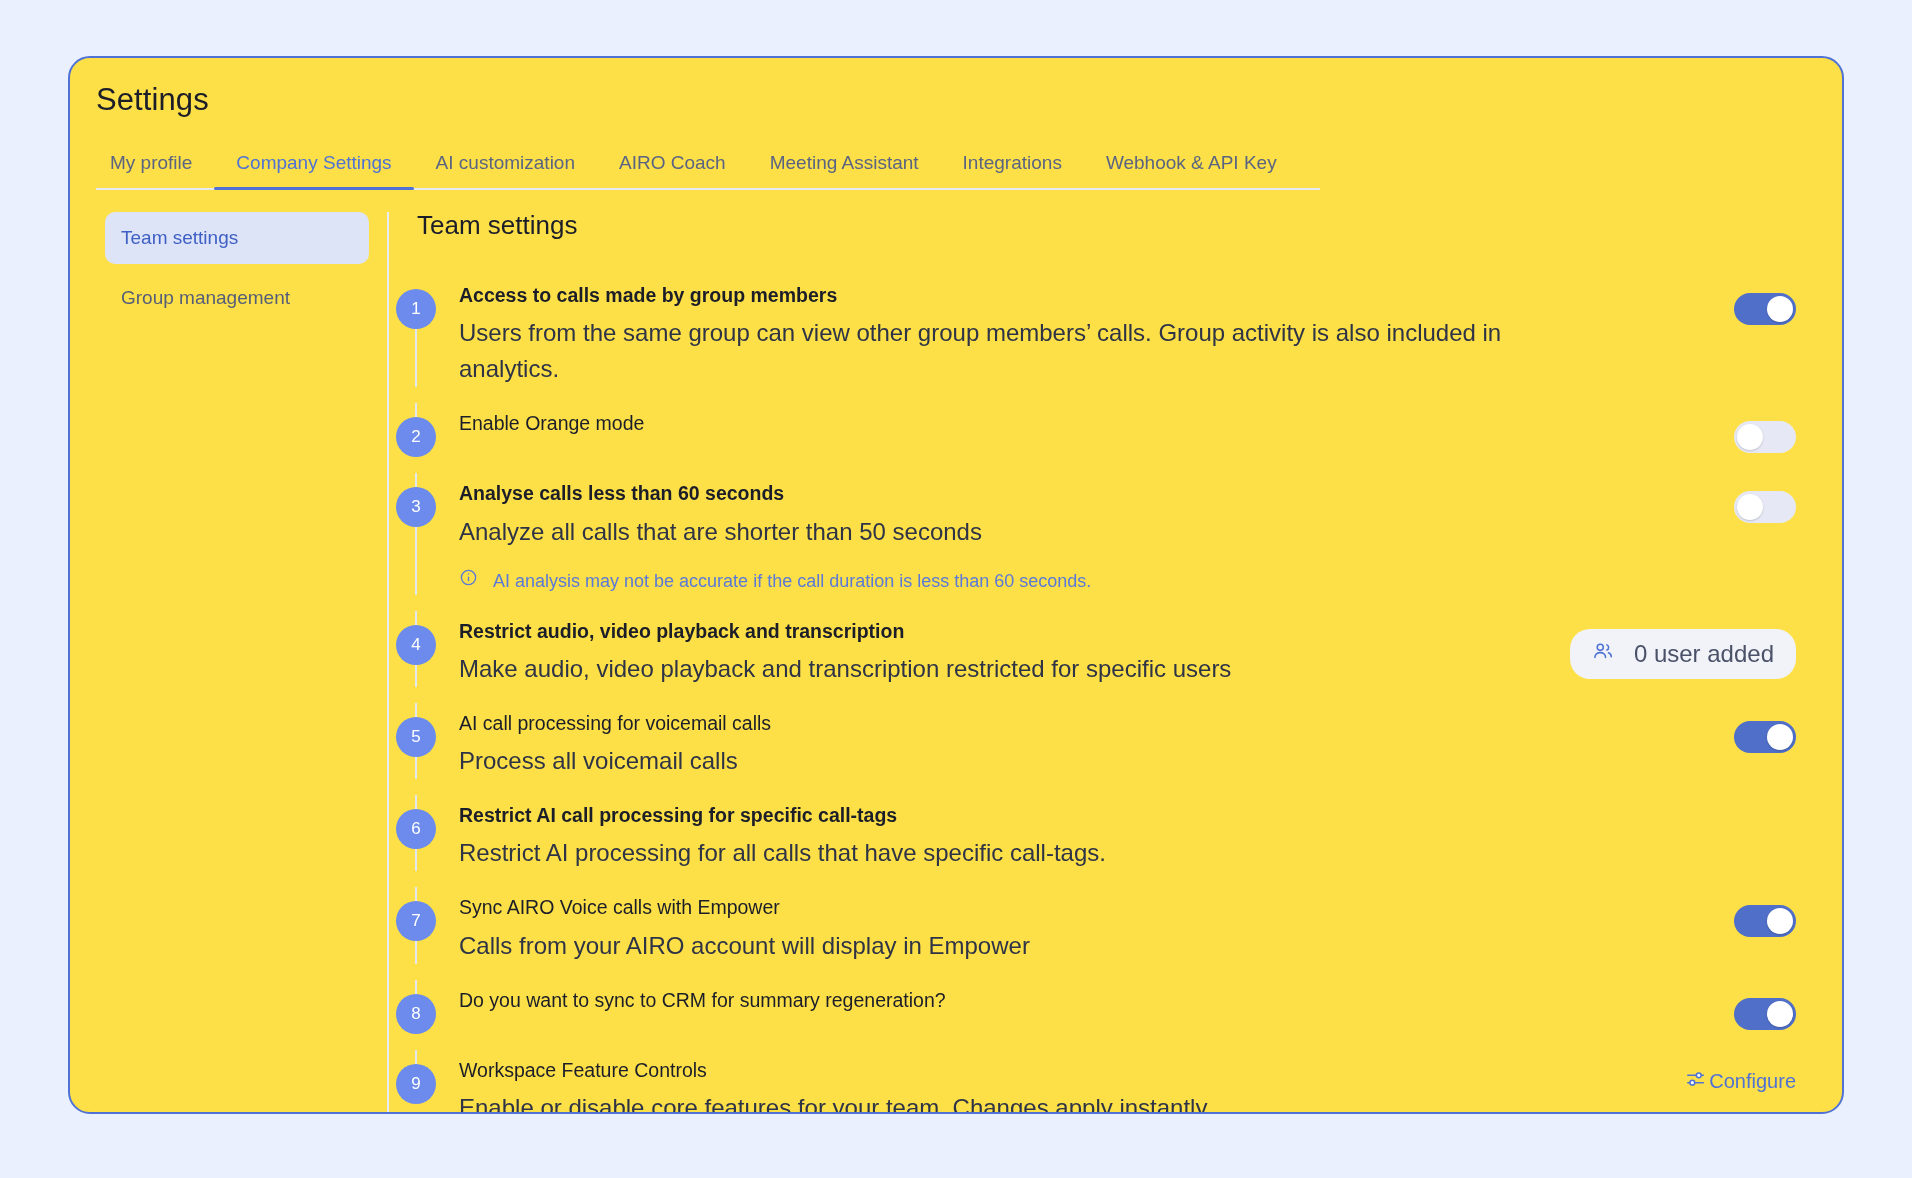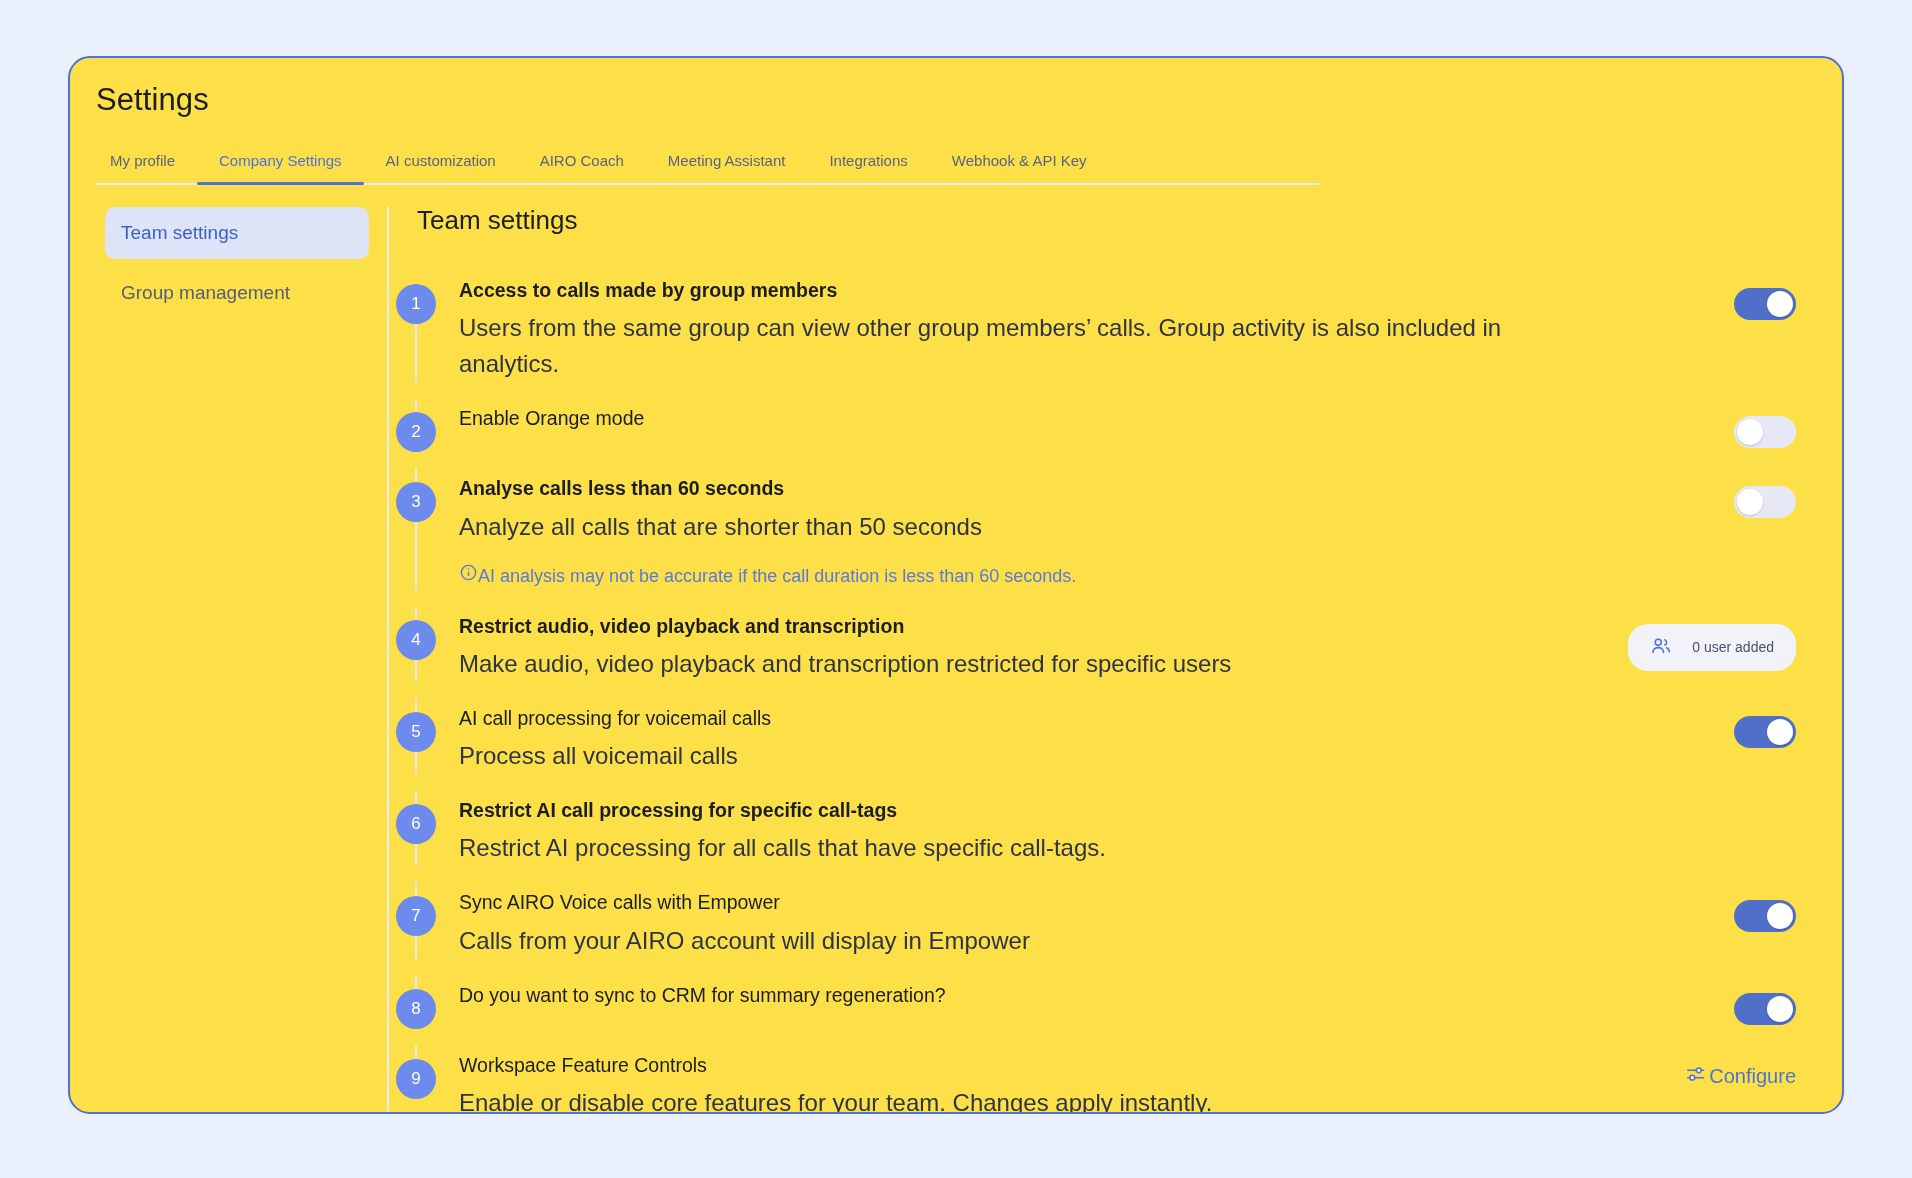--- a/index.html
+++ b/index.html
@@ -38,21 +38,21 @@
 
   
   .tabs {
     display: flex;
     align-items: flex-end;
     margin: 26px 26px 0 26px;
     border-bottom: 2px solid #E6E9F2;
     width: 1224px;
   }
   .tab {
-    font-size: 15px;
+    font-size: 19px;
     color: #5A6482;
     padding: 8px 22px 14px 22px;
     position: relative;
     white-space: nowrap;
     cursor: pointer;
   }
   .tab:first-child { padding-left: 14px; }
   .tab.active {
     color: #4F72D4;
   }
@@ -171,21 +171,21 @@
     line-height: 1.5;
     margin-top: 6px;
   }
   .s-note {
     font-size: 18px;
     color: #5A79D8;
     line-height: 1.5;
     margin-top: 18px;
     display: flex;
     align-items: center;
-    gap: 0;
+    gap: 15px;
   }
   .s-note svg { flex: 0 0 auto; }
 
   .ctrl-col {
     flex: 0 0 auto;
     display: flex;
     align-items: center;
     justify-content: flex-end;
     min-width: 200px;
     padding-top: 18px;
@@ -215,21 +215,21 @@
   .toggle.on .knob { left: 33px; }
 
   
   .pill {
     display: inline-flex;
     align-items: center;
     gap: 20px;
     background: #F1F3F9;
     border-radius: 20px;
     padding: 11px 22px;
-    font-size: 14px;
+    font-size: 24px;
     color: #4B5168;
     cursor: pointer;
     white-space: nowrap;
   }
   .pill svg { flex: 0 0 auto; }
 
   
   .config-link {
     display: inline-flex;
     align-items: center;

